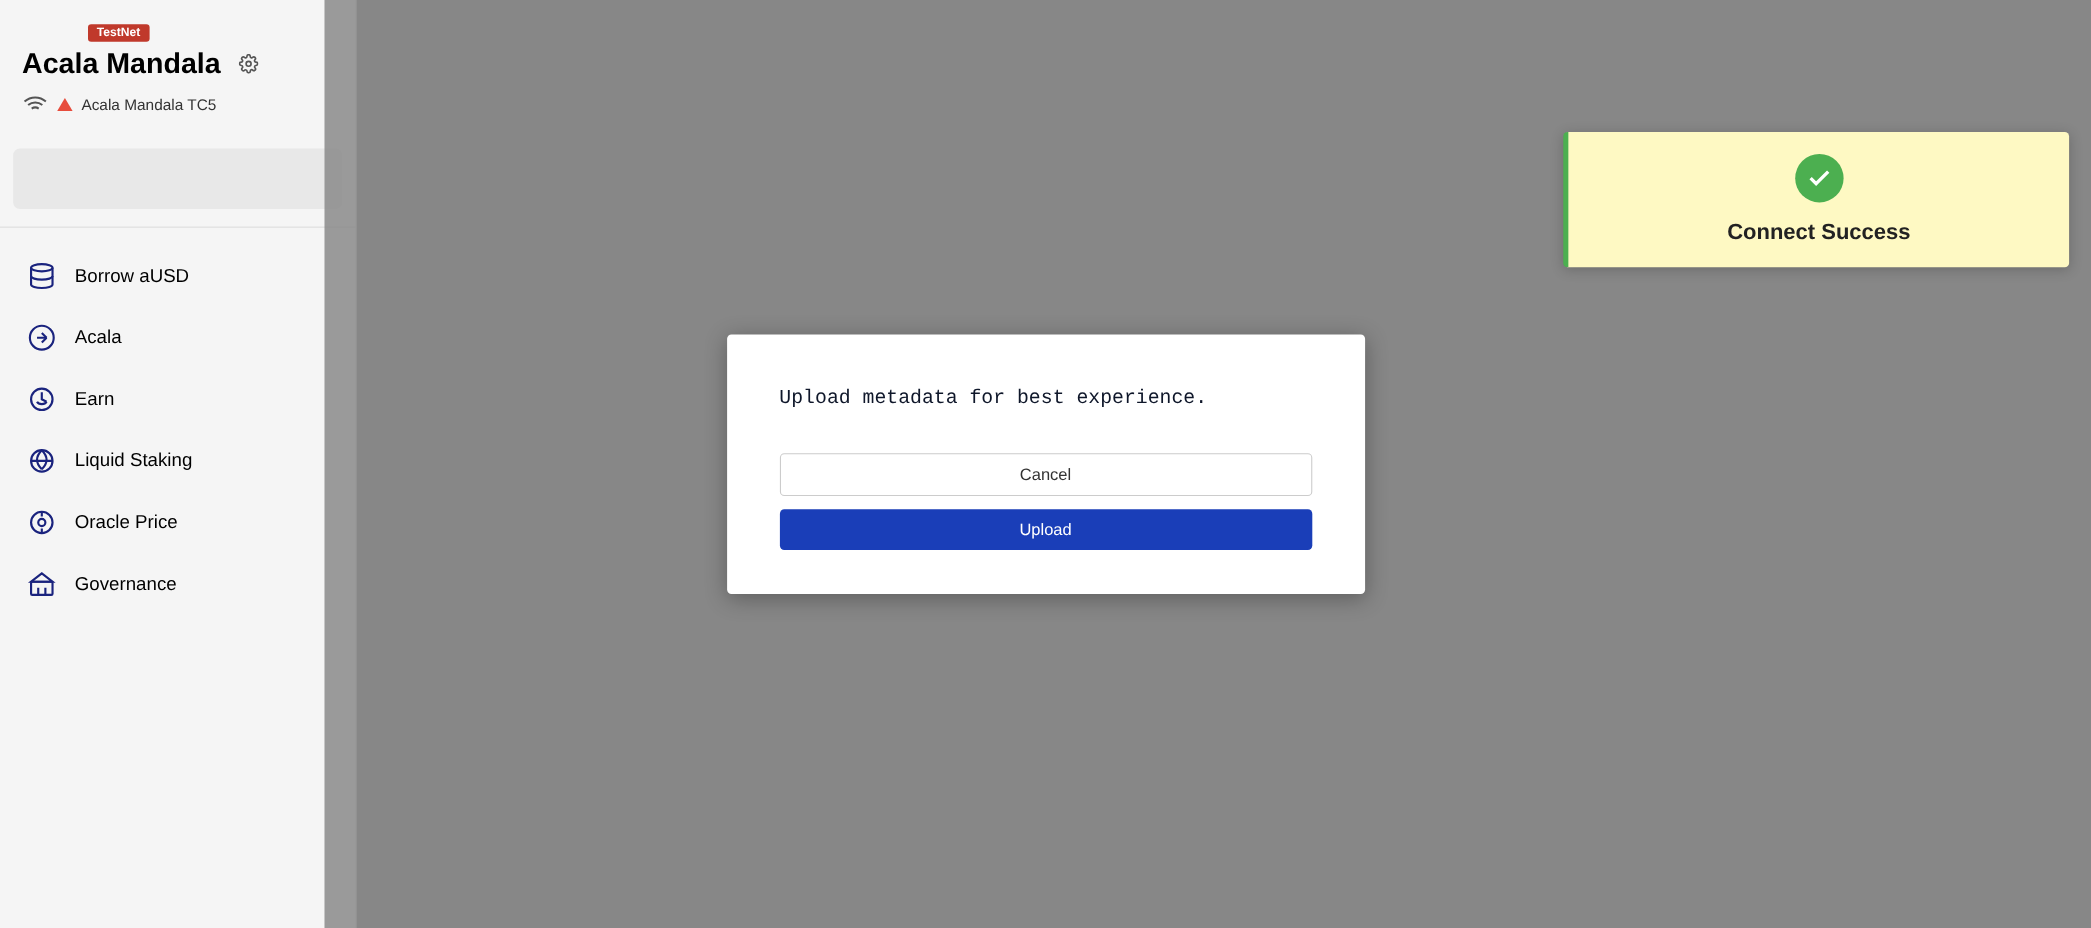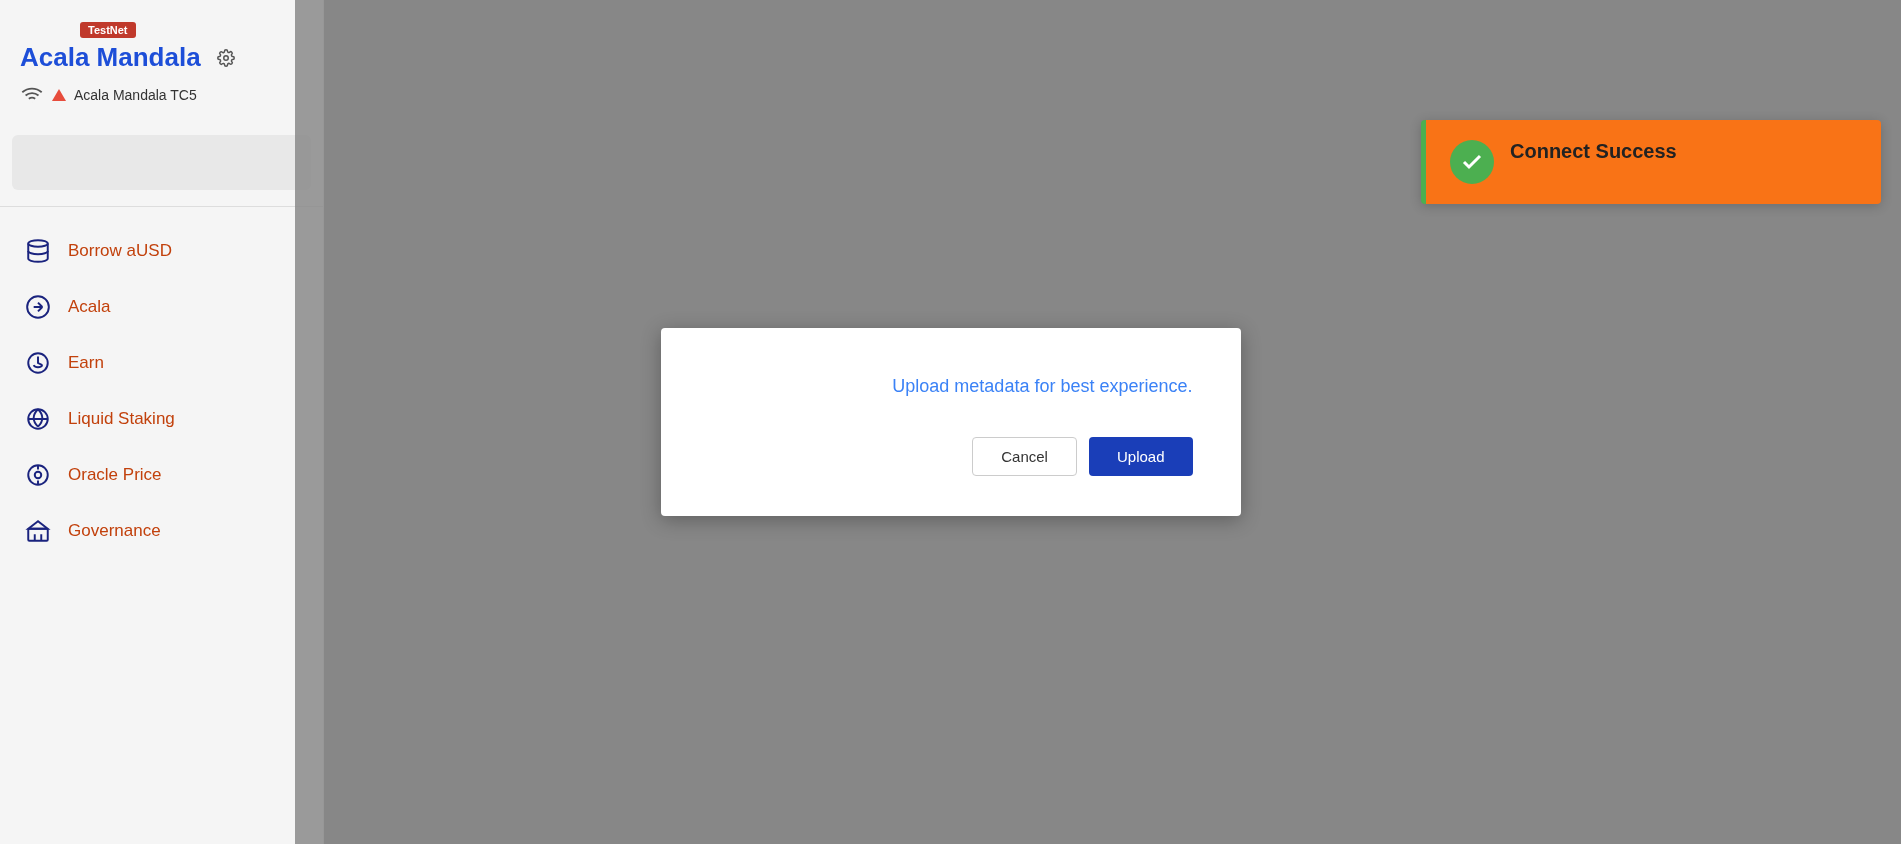--- a/index.html
+++ b/index.html
@@ -37,21 +37,21 @@
       padding: 2px 8px;
       border-radius: 3px;
       display: inline-block;
       margin-left: 60px;
       margin-bottom: 4px;
     }
 
     .app-title {
       font-size: 26px;
       font-weight: 800;
-      color: #1d4ed8;
+      color: #000000;
       display: flex;
       align-items: center;
       gap: 16px;
     }
 
     .app-title .settings-icon {
       width: 18px;
       height: 18px;
       color: #555;
     }
@@ -106,21 +106,21 @@
       flex-direction: column;
       padding: 8px 0;
     }
 
     .nav-item {
       display: flex;
       align-items: center;
       gap: 16px;
       padding: 14px 24px;
       cursor: pointer;
-      color: #c2410c;
+      color: #000000;
       font-size: 17px;
       font-weight: 500;
       transition: background 0.15s;
     }
 
     .nav-icon {
       width: 28px;
       height: 28px;
       display: flex;
       align-items: center;
@@ -156,29 +156,31 @@
       background: white;
       border-radius: 4px;
       padding: 48px 48px 40px 48px;
       box-shadow: 0 4px 20px rgba(0,0,0,0.3);
       pointer-events: all;
       z-index: 100;
     }
 
     .modal-message {
       font-size: 18px;
-      color: #3b82f6;
+      color: #0f172a;
       margin-bottom: 40px;
-      text-align: right;
+      text-align: left;
+      font-family: Liberation Mono, monospace;
     }
 
     .modal-actions {
       display: flex;
       justify-content: flex-end;
       gap: 12px;
+      flex-direction: column;
     }
 
     .btn-cancel {
       padding: 10px 28px;
       font-size: 15px;
       border: 1px solid #ccc;
       background: white;
       border-radius: 4px;
       cursor: pointer;
       color: #333;
@@ -194,29 +196,30 @@
       cursor: pointer;
       font-weight: 400;
     }
 
     
     .toast {
       position: absolute;
       top: 120px;
       right: 20px;
       width: 460px;
-      background: #f97316;
+      background: #fef9c3;
       border-left: 5px solid #4caf50;
       border-radius: 4px;
       display: flex;
-      align-items: flex-start;
+      align-items: center;
       gap: 16px;
       padding: 20px 24px;
       box-shadow: 0 2px 12px rgba(0,0,0,0.2);
       z-index: 200;
+      flex-direction: column;
     }
 
     .toast-check {
       width: 44px;
       height: 44px;
       background: #4caf50;
       border-radius: 50%;
       display: flex;
       align-items: center;
       justify-content: center;

